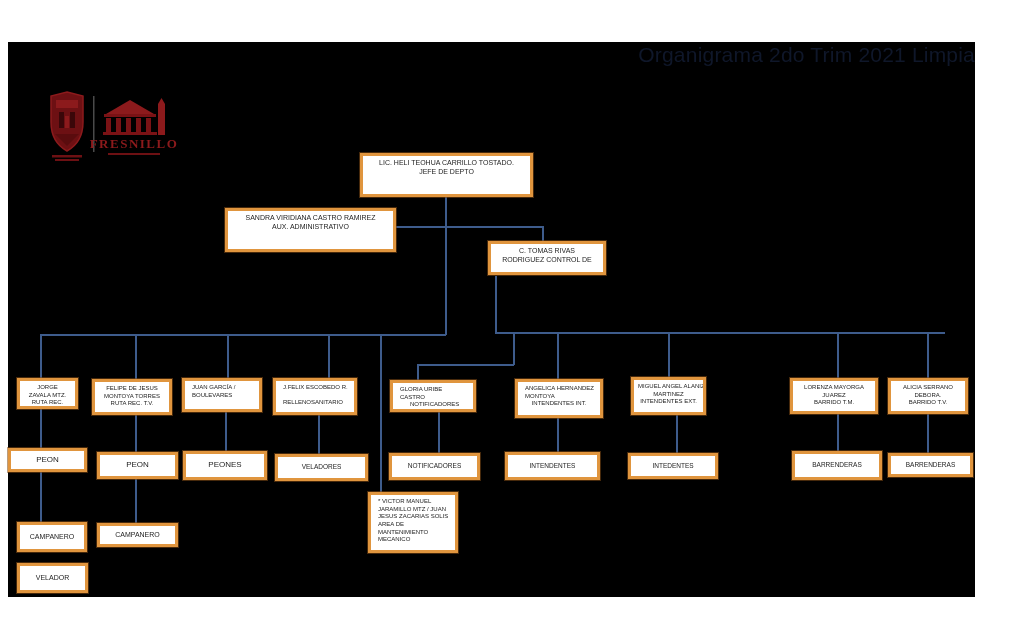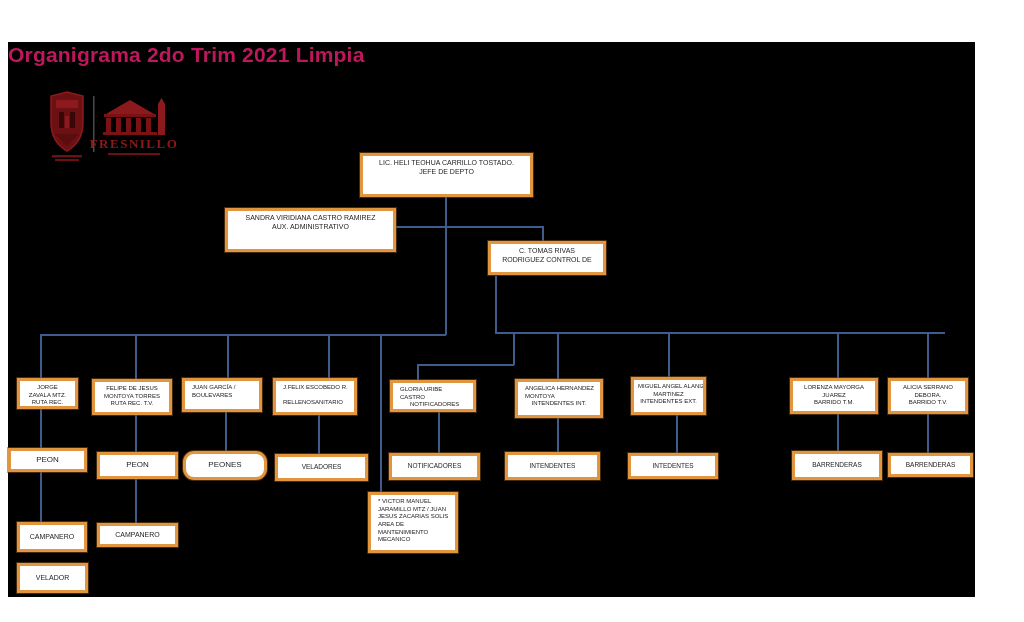--- a/index.html
+++ b/index.html
@@ -5,22 +5,22 @@
   html,body{margin:0;padding:0;}
   body{
     width:1024px;height:622px;position:relative;background:#ffffff;overflow:hidden;
     font-family:"Liberation Sans", sans-serif;
   }
   .canvas{
     position:absolute;left:8px;top:42px;width:967px;height:555px;
     background:#000000;
   }
   .title{
-    position:absolute;left:8px;top:43px;width:967px;text-align:left;
-    font-size:21px;font-weight:bold;color:#be185d;letter-spacing:.2px;
+    position:absolute;left:8px;top:43px;width:967px;text-align:right;
+    font-size:21px;font-weight:normal;color:#0f172a;letter-spacing:.2px;
   }
   .node{
     position:absolute;box-sizing:border-box;background:#ffffff;
     border:3px solid #e0953e;box-shadow:0 0 0 1px rgba(130,75,20,.55);
     color:#1c1c1c;display:flex;flex-direction:column;overflow:hidden;
     padding:3px 4px;
   }
   .node.align-center{text-align:center;}
   .node.align-left{text-align:left;padding-left:7px;}
   .node.v-middle{justify-content:center;}
@@ -154,21 +154,21 @@
       <div class="nline">ALICIA SERRANO</div>
       <div class="nline">DEBORA.</div>
       <div class="nline">BARRIDO T.V.</div>
     </div>
     <div class="node align-center v-middle" style="left: 8px; top: 448px; width: 79px; height: 24px; font-size: 8px;">
       <div class="nline">PEON</div>
     </div>
     <div class="node align-center v-middle" style="left: 97px; top: 452px; width: 81px; height: 27px; font-size: 8px;">
       <div class="nline">PEON</div>
     </div>
-    <div class="node align-center v-middle" style="left: 183px; top: 451px; width: 84px; height: 29px; font-size: 8px; border-radius: 11px;">
+    <div class="node align-center v-middle" style="left: 183px; top: 451px; width: 84px; height: 29px; font-size: 8px;">
       <div class="nline">PEONES</div>
     </div>
     <div class="node align-center v-middle" style="left: 275px; top: 454px; width: 93px; height: 27px; font-size: 6.5px;">
       <div class="nline">VELADORES</div>
     </div>
     <div class="node align-center v-middle" style="left: 389px; top: 453px; width: 91px; height: 27px; font-size: 6.5px;">
       <div class="nline">NOTIFICADORES</div>
     </div>
     <div class="node align-center v-middle" style="left: 505px; top: 452px; width: 95px; height: 28px; font-size: 6.5px;">
       <div class="nline">INTENDENTES</div>

